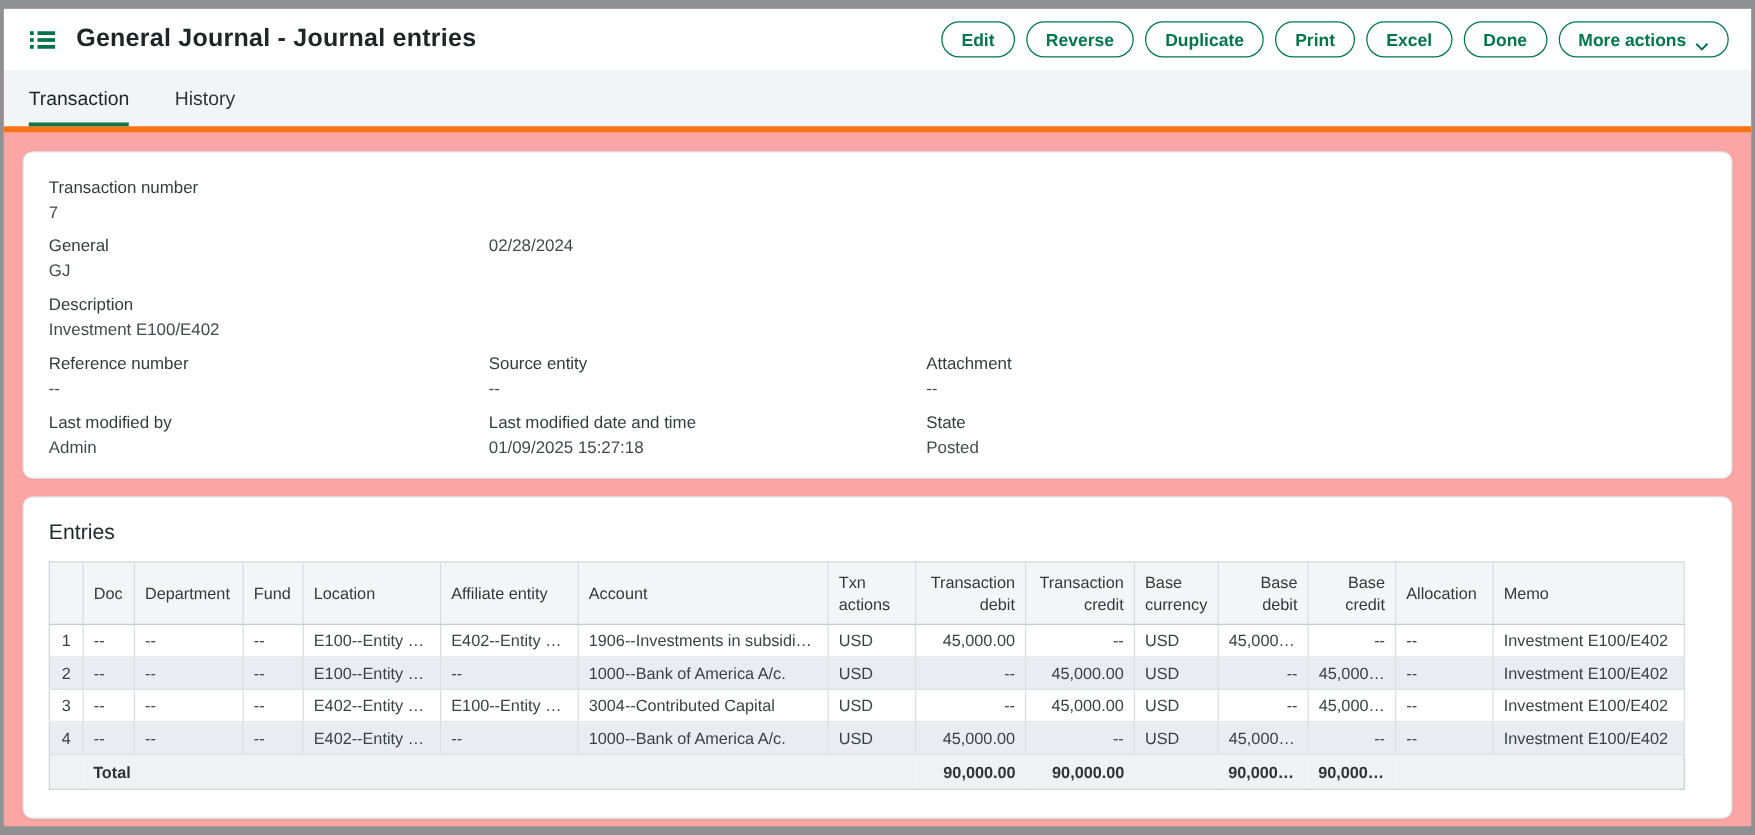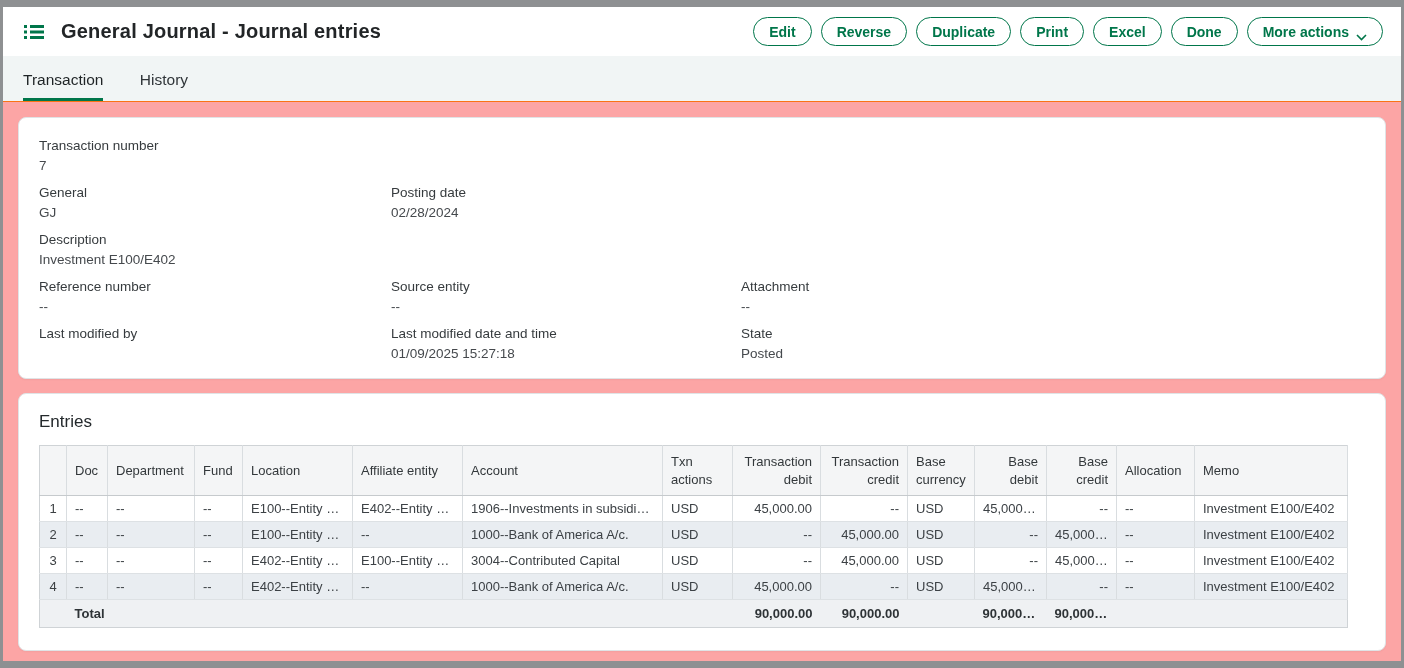--- a/index.html
+++ b/index.html
@@ -44,21 +44,21 @@
     cursor:pointer;
     white-space:nowrap;
     font-weight:bold;
   }
   .btn .chev { width:11px; height:7px; display:inline-block; }
 
   
   .tabbar {
     background:#f1f5f5;
     padding: 15px 0 0 20px;
-    border-bottom: 1px solid #f97316;
+    border-bottom: 5px solid #f97316;
     flex-shrink:0;
   }
   .tab {
     display:inline-block;
     font-size: 15.5px;
     color:#303539;
     padding-bottom: 9px;
     margin-right: 32px;
     cursor:pointer;
     border-bottom: 3px solid transparent;
@@ -184,21 +184,20 @@
         <div class="field" style="grid-column:1 / span 3;">
           <div class="lbl">Transaction number</div>
           <div class="val">7</div>
         </div>
 
         <div class="field">
           <div class="lbl">General</div>
           <div class="val">GJ</div>
         </div>
         <div class="field">
-          <div class="lbl">Posting date</div>
           <div class="val">02/28/2024</div>
         </div>
 
         <div class="field" style="grid-column:1 / span 3;">
           <div class="lbl">Description</div>
           <div class="val">Investment E100/E402</div>
         </div>
 
         <div class="field">
           <div class="lbl">Reference number</div>
@@ -208,20 +207,21 @@
           <div class="lbl">Source entity</div>
           <div class="val">--</div>
         </div>
         <div class="field">
           <div class="lbl">Attachment</div>
           <div class="val">--</div>
         </div>
 
         <div class="field">
           <div class="lbl">Last modified by</div>
+          <div class="val">Admin</div>
         </div>
         <div class="field">
           <div class="lbl">Last modified date and time</div>
           <div class="val">01/09/2025 15:27:18</div>
         </div>
         <div class="field">
           <div class="lbl">State</div>
           <div class="val">Posted</div>
         </div>
       </div>

